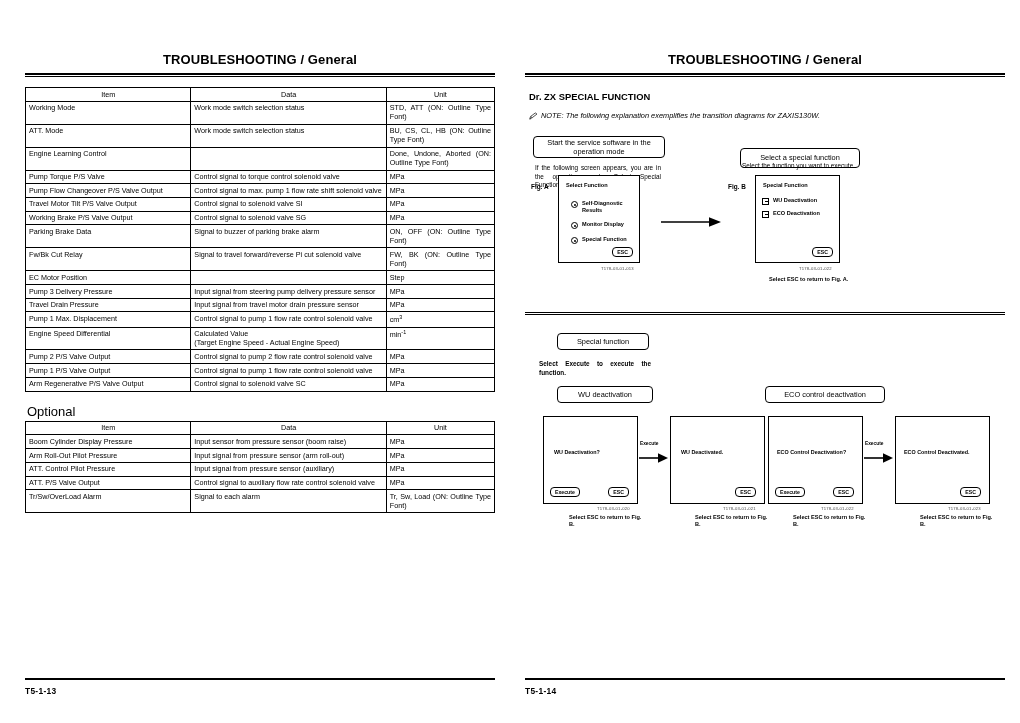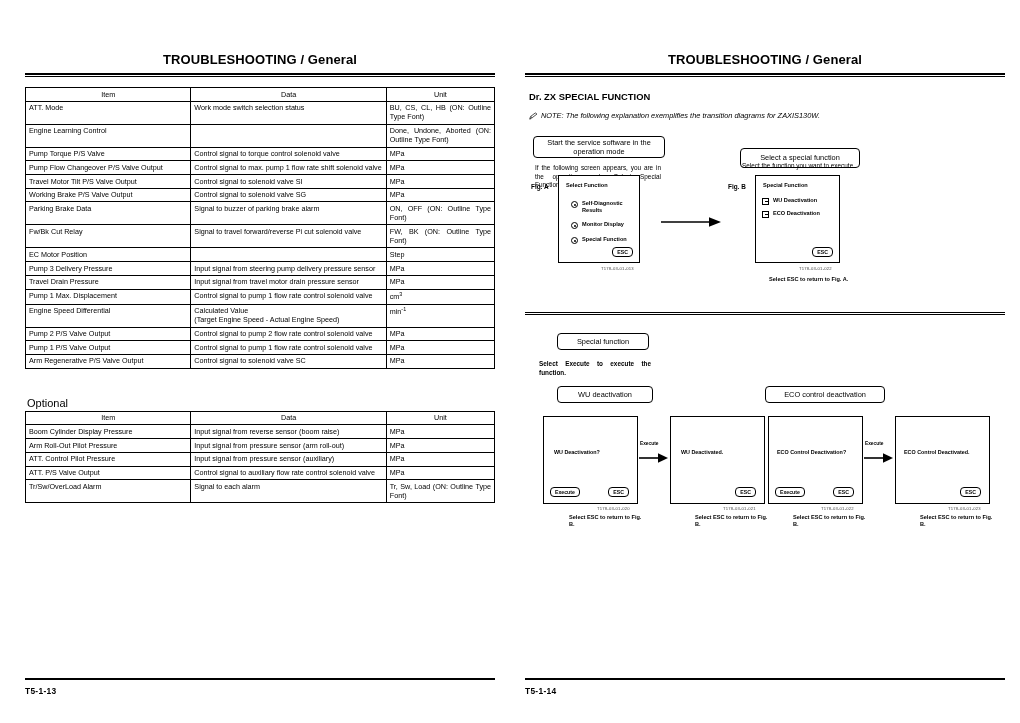--- a/index.html
+++ b/index.html
@@ -50,22 +50,22 @@
     text-align: center;
     border-top: 1.4px solid #000;
   }
   table.spec tbody tr:last-child td { border-bottom: 1.4px solid #000; }
   .col-item { width: 165px; }
   .col-data { width: 195px; }
   .col-unit { width: 108px; }
   td.justify { text-align: justify; text-align-last: left; }
   .tbl-gap { height: 12px; }
   .optional-label {
-    font-size: 11px;
-    margin: 16px 0 2px 2px;
+    font-size: 13px;
+    margin: 0 0 2px 2px;
   }
   sup { font-size: 5.4px; vertical-align: super; }
 
   
   .sec-title {
     font-size: 9.4px;
     font-weight: bold;
     margin: 14px 0 0 4px;
   }
   .note-line {
@@ -233,20 +233,25 @@
         </colgroup>
       <thead>
         <tr>
           <th>Item</th>
           <th>Data</th>
           <th>Unit</th>
         </tr>
       </thead>
       <tbody>
           <tr>
+            <td>Working Mode</td>
+            <td class="justify">Work mode switch selection status</td>
+            <td class="justify">STD, ATT (ON: Outline Type Font)</td>
+          </tr>
+          <tr>
             <td>ATT. Mode</td>
             <td class="justify">Work mode switch selection status</td>
             <td class="justify">BU, CS, CL, HB (ON: Outline Type Font)</td>
           </tr>
           <tr>
             <td>Engine Learning Control</td>
             <td class="justify"></td>
             <td class="justify">Done, Undone, Aborted (ON: Outline Type Font)</td>
           </tr>
           <tr>
@@ -335,21 +340,21 @@
       <thead>
         <tr>
           <th>Item</th>
           <th>Data</th>
           <th>Unit</th>
         </tr>
       </thead>
       <tbody>
           <tr>
             <td>Boom Cylinder Display Pressure</td>
-            <td class="justify">Input signal from reverse sensor (boom raise)</td>
+            <td class="justify">Input sensor from pressure sensor (boom raise)</td>
             <td class="justify">MPa</td>
           </tr>
           <tr>
             <td>Arm Roll-Out Pilot Pressure</td>
             <td class="justify">Input signal from pressure sensor (arm roll-out)</td>
             <td class="justify">MPa</td>
           </tr>
           <tr>
             <td>ATT. Control Pilot Pressure</td>
             <td class="justify">Input signal from pressure sensor (auxiliary)</td>

